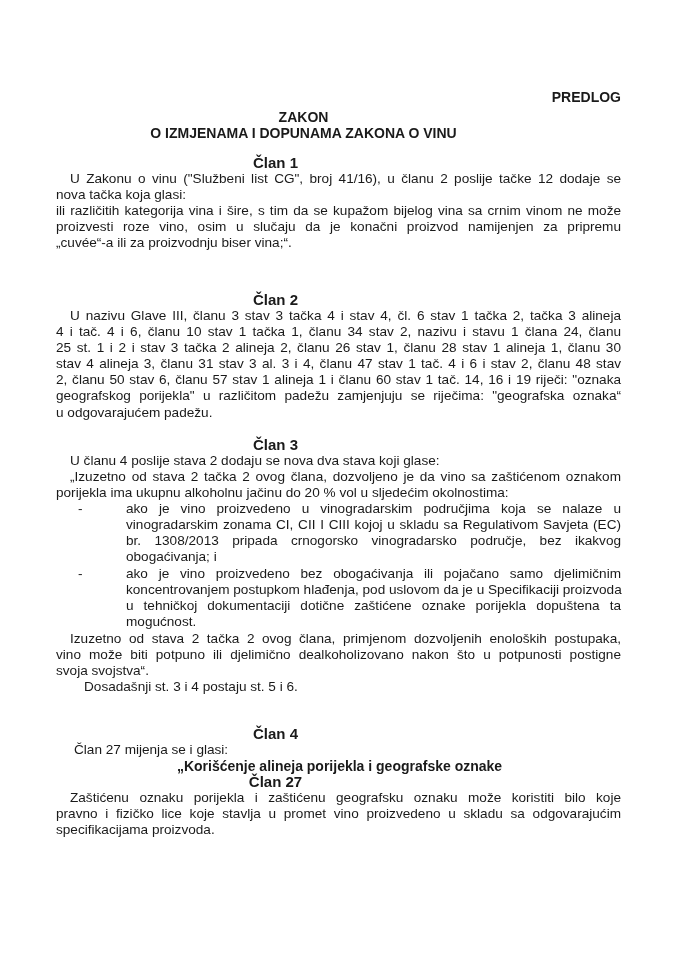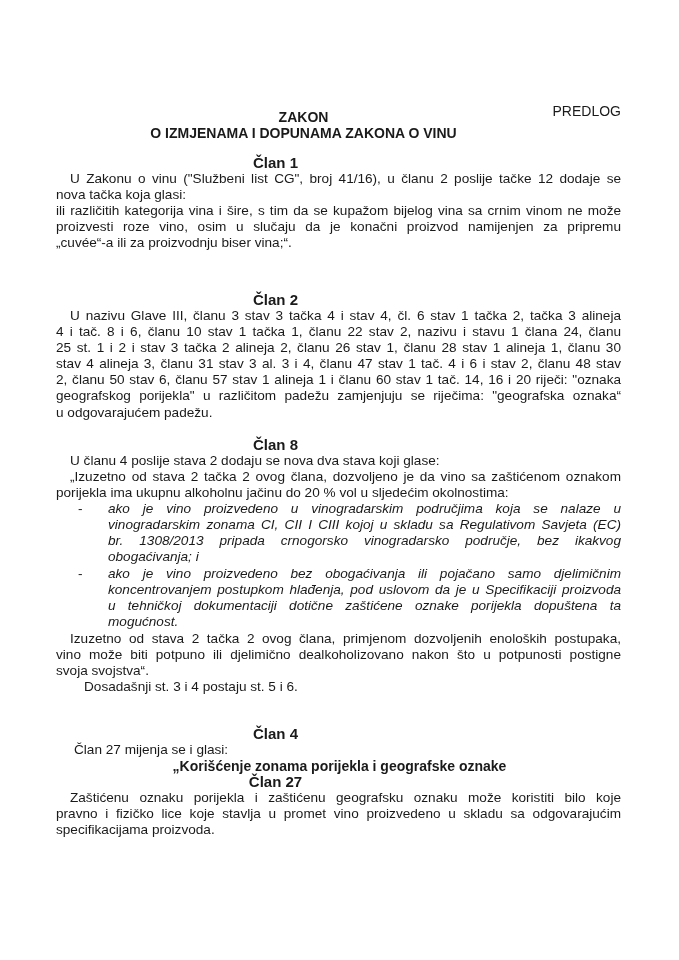--- a/index.html
+++ b/index.html
@@ -1,29 +1,29 @@
 <!DOCTYPE html>
 <html><head>
   <meta charset="utf-8">
   <style>
     html, body { margin: 0; padding: 0; background: #ffffff; }
     body { width: 679px; height: 960px; position: relative; overflow: hidden;
            font-family: "Liberation Sans", sans-serif; color: #1a1a1a; }
     .page { position: absolute; left: 0; top: 0; width: 679px; height: 960px; }
-    .predlog { position: absolute; top: 89px; right: 58px; font-weight: normal; font-size: 14px; margin-top: 14px; }
+    .predlog { position: absolute; top: 89px; right: 58px; font-weight: bold; font-size: 14px; }
     .title { position: absolute; left: 0; width: 607px; text-align: center; font-weight: bold; font-size: 14px; line-height: 16px; }
     .clan { position: absolute; left: 0; width: 551px; text-align: center; font-weight: bold; font-size: 15px; line-height: 16px; }
     .para { position: absolute; left: 56px; width: 565px; font-size: 13.6px; line-height: 16.1px; text-align: justify; }
     .para .ln { display: block; text-align: justify; text-align-last: justify; white-space: nowrap; }
     .para .ln.last { text-align-last: left; }
     .ind { padding-left: 14px; }
     .ind2 { padding-left: 28px; }
     .bullet { position: absolute; left: 56px; width: 565px; font-size: 13.6px; line-height: 16.1px; }
     .bullet .dash { position: absolute; left: 22px; top: 0; }
-    .bullet .body { margin-left: 52px; font-style: italic; }
+    .bullet .body { margin-left: 70px; }
     .bullet .ln { display: block; text-align: justify; text-align-last: justify; white-space: nowrap; }
     .bullet .ln.last { text-align-last: left; }
     .subtitle { position: absolute; left: 0; width: 679px; text-align: center; font-weight: bold; font-size: 14px; line-height: 16px; }
     b { font-weight: bold; }
   </style>
 </head>
 <body>
 
 <div class="page">
 
@@ -38,29 +38,29 @@
   </div>
   <div class="para" style="top:203px">
     <span class="ln">ili različitih kategorija vina i šire, s tim da se kupažom bijelog vina sa crnim vinom ne može</span>
     <span class="ln">proizvesti roze vino, osim u slučaju da je konačni proizvod namijenjen za pripremu</span>
     <span class="ln last">„cuvée“-a ili za proizvodnju biser vina;“.</span>
   </div>
 
   <div class="clan" style="top:292px">Član 2</div>
   <div class="para" style="top:308px">
     <span class="ln ind">U nazivu Glave III, članu 3 stav 3 tačka 4 i stav 4, čl. 6 stav 1 tačka 2, tačka 3 alineja</span>
-    <span class="ln">4 i tač. 8 i 6, članu 10 stav 1 tačka 1, članu 22 stav 2,  nazivu i stavu 1 člana 24,  članu</span>
+    <span class="ln">4 i tač. 4 i 6, članu 10 stav 1 tačka 1, članu 34 stav 2,  nazivu i stavu 1 člana 24,  članu</span>
     <span class="ln">25 st. 1 i 2 i stav 3 tačka 2 alineja 2,  članu 26 stav 1, članu 28 stav 1 alineja 1, članu 30</span>
     <span class="ln">stav 4 alineja 3, članu 31 stav 3 al. 3 i 4, članu 47 stav 1 tač. 4 i 6 i stav 2,  članu 48 stav</span>
-    <span class="ln">2, članu 50 stav 6, članu 57 stav 1 alineja 1 i članu 60 stav 1 tač. 14, 16 i 20 riječi: "oznaka</span>
+    <span class="ln">2, članu 50 stav 6, članu 57 stav 1 alineja 1 i članu 60 stav 1 tač. 14, 16 i 19 riječi: "oznaka</span>
     <span class="ln">geografskog porijekla" u različitom padežu zamjenjuju se riječima: "geografska oznaka“</span>
     <span class="ln last">u odgovarajućem padežu.</span>
   </div>
 
-  <div class="clan" style="top:437px">Član 8</div>
+  <div class="clan" style="top:437px">Član 3</div>
   <div class="para" style="top:453px">
     <span class="ln ind last">U članu 4 poslije stava 2 dodaju se nova dva stava koji glase:</span>
   </div>
   <div class="para" style="top:469px">
     <span class="ln ind">„Izuzetno od stava 2 tačka 2 ovog člana, dozvoljeno je da vino sa zaštićenom oznakom</span>
     <span class="ln last">porijekla ima ukupnu alkoholnu jačinu do 20 % vol u sljedećim okolnostima:</span>
   </div>
 
   <div class="bullet" style="top:501px">
     <span class="dash">-</span>
@@ -87,21 +87,21 @@
     <span class="ln last">svoja svojstva“.</span>
   </div>
   <div class="para" style="top:679px">
     <span class="ln ind2 last">Dosadašnji st. 3 i 4 postaju st. 5 i 6.</span>
   </div>
 
   <div class="clan" style="top:726px">Član 4</div>
   <div class="para" style="top:742px; left:74px">
     <span class="ln last">Član 27 mijenja se i glasi:</span>
   </div>
-  <div class="subtitle" style="top:758px">„Korišćenje zonama porijekla i geografske oznake</div>
+  <div class="subtitle" style="top:758px">„Korišćenje alineja porijekla i geografske oznake</div>
   <div class="clan" style="top:774px">Član 27</div>
   <div class="para" style="top:790px">
     <span class="ln ind">Zaštićenu oznaku porijekla i zaštićenu geografsku oznaku može koristiti bilo koje</span>
     <span class="ln">pravno i fizičko lice koje stavlja u promet vino proizvedeno u skladu sa odgovarajućim</span>
     <span class="ln last">specifikacijama proizvoda.</span>
   </div>
 
 </div>
 
 </body></html>

